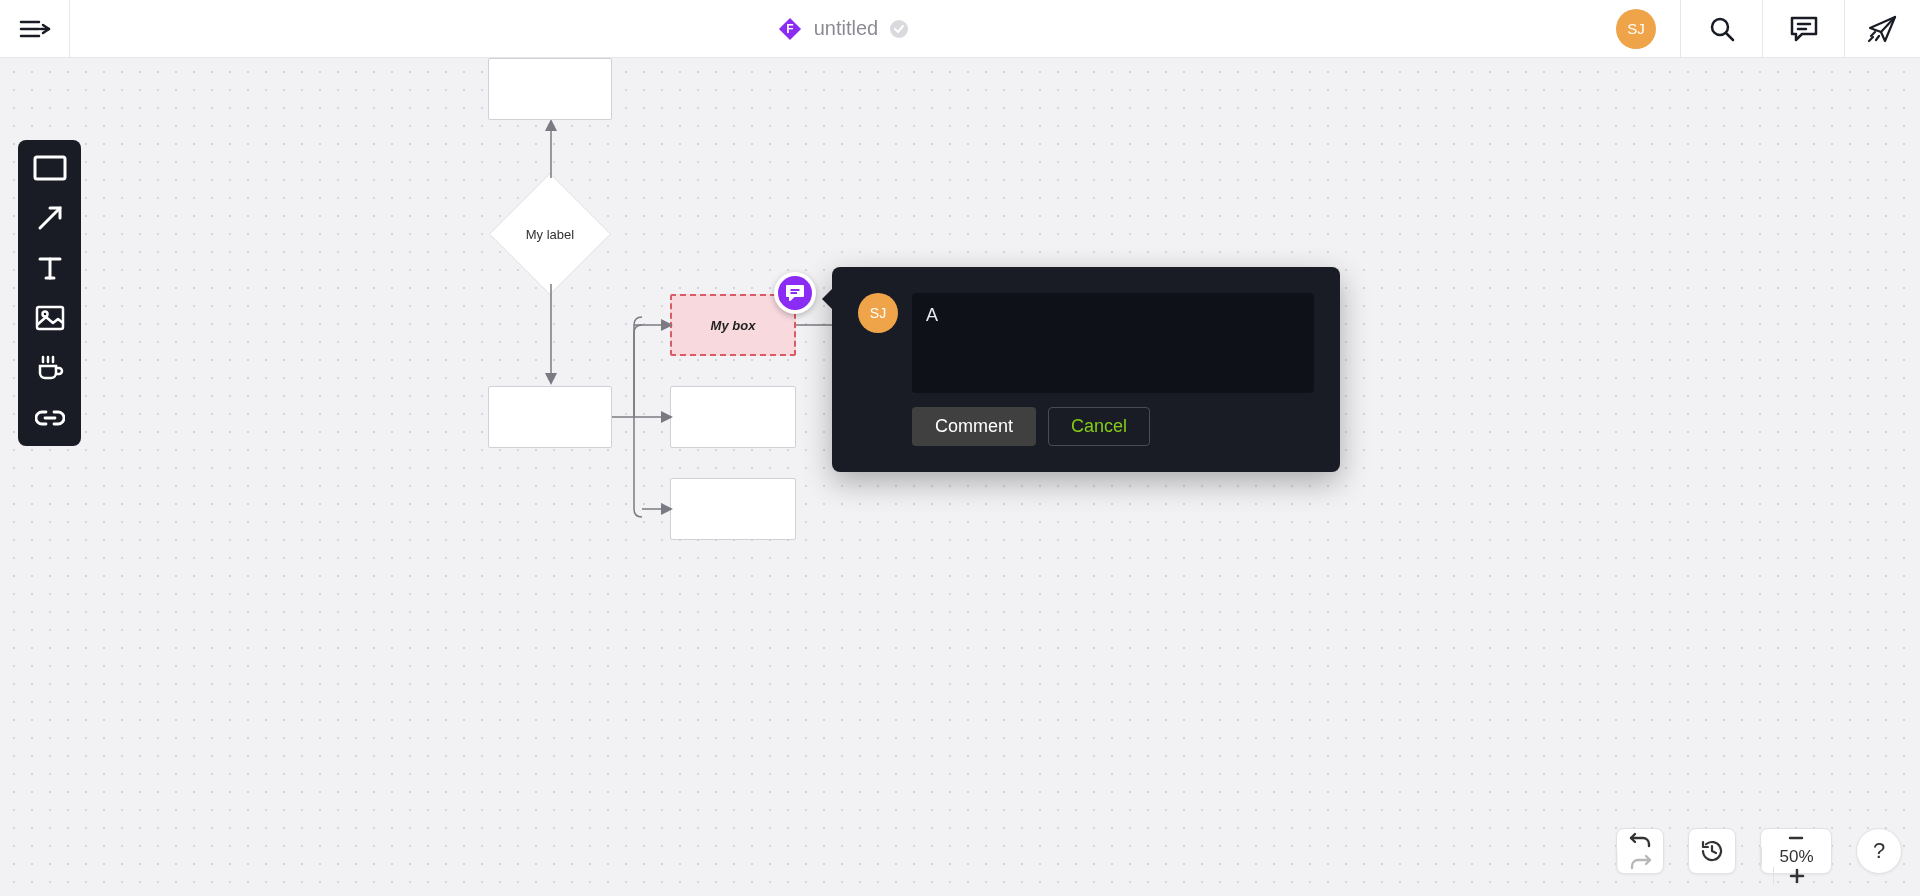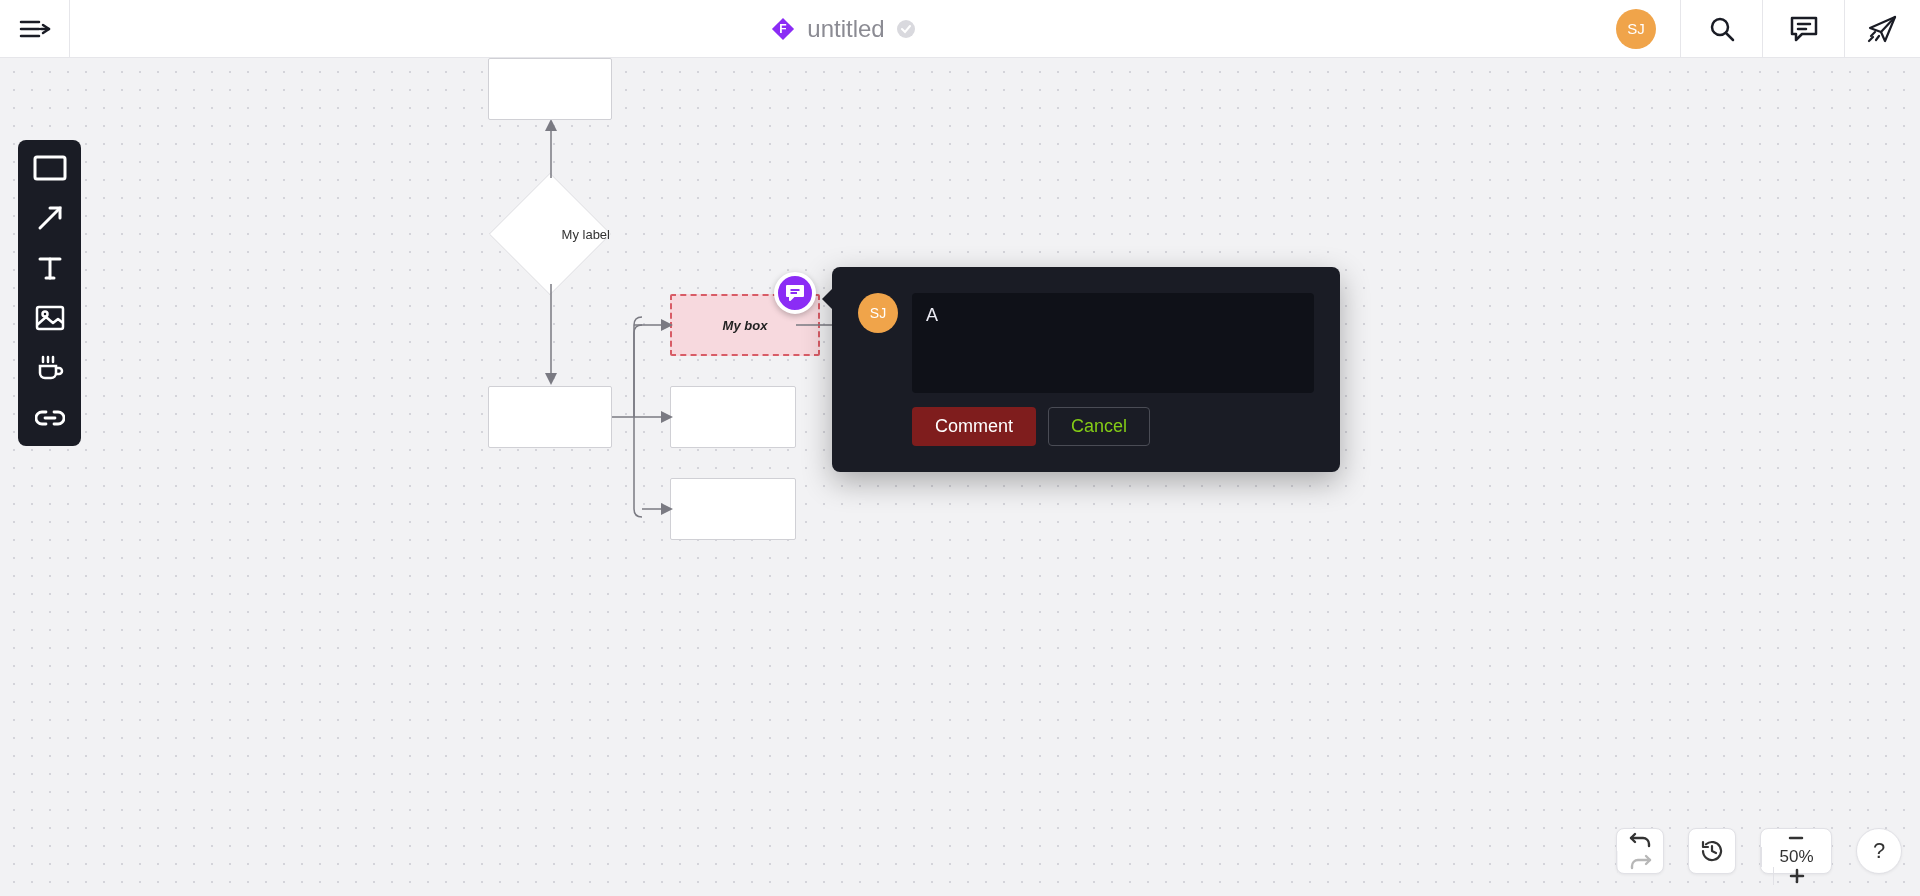--- a/index.html
+++ b/index.html
@@ -15,21 +15,21 @@
   .topbar .left {
     width: 70px; height: 100%; display: flex; align-items: center; justify-content: center;
     border-right: 1px solid #e6e6ea;
   }
   .topbar .center {
     flex: 1; display: flex; align-items: center; justify-content: center; gap: 12px;
   }
   .topbar .center .app-logo {
     width: 24px; height: 24px; display: block;
   }
-  .doc-title { color: #8b8b93; font-size: 24px; font-weight: 500; }
+  .doc-title { color: #8b8b93; font-size: 20px; font-weight: 500; }
   .sync-dot {
     width: 18px; height: 18px; border-radius: 50%; background: #d9d9de;
     display: flex; align-items: center; justify-content: center;
   }
   .topbar .right {
     display: flex; align-items: center; height: 100%;
   }
   .topbar .right .slot {
     height: 100%; display: flex; align-items: center; justify-content: center;
     border-left: 1px solid #e6e6ea; width: 82px;
@@ -60,21 +60,21 @@
 
   
   .node {
     position: absolute; background: #fff; border: 1px solid #d0d0d5;
     display: flex; align-items: center; justify-content: center;
     font-size: 13px; color: #333;
   }
   .node.rect { border-radius: 2px; }
   .diamond {
     position: absolute; width: 120px; height: 120px;
-    display: flex; align-items: center; justify-content: flex-end;
+    display: flex; align-items: center; justify-content: center;
   }
   .diamond .shape {
     position: absolute; inset: 0;
     transform: rotate(45deg) scale(0.72);
     background: #fff; border: 1px solid #d0d0d5;
   }
   .diamond .label { position: relative; font-size: 13px; color: #333; font-weight: 500; }
   .node.selected {
     background: #f7d9de; border: 2px dashed #d85c66;
   }
@@ -107,21 +107,21 @@
   .comment-text {
     flex: 1; min-height: 100px; background: #0f1118; border: none; outline: none;
     color: #eaeaf2; font-size: 18px; padding: 12px 14px; border-radius: 4px;
     font-family: inherit; resize: none;
   }
   .comment-actions { display: flex; gap: 12px; margin-top: 14px; margin-left: 54px; }
   .btn {
     font-size: 18px; padding: 8px 22px; border-radius: 4px; cursor: pointer;
     border: 1px solid transparent; font-weight: 500;
   }
-  .btn.primary { background: #7f1d1d; color: #fff; }
+  .btn.primary { background: #404040; color: #fff; }
   .btn.secondary { background: transparent; color: #84cc16; border-color: #4a4c55; text-align: center; }
 
   
   .br-controls {
     position: absolute; right: 18px; bottom: 22px;
     display: flex; align-items: center; gap: 24px;
   }
   .ctrl-group {
     background: #fff; border: 1px solid #e1e1e6; border-radius: 8px;
     height: 46px; display: flex; align-items: center;
@@ -244,21 +244,21 @@
 
   <div class="node rect" style="left:488px; top:0px; width:124px; height:62px;"></div>
 
   <div class="diamond" style="left:490px; top:116px;">
     <div class="shape"></div>
     <span class="label">My label</span>
   </div>
 
   <div class="node rect" style="left:488px; top:328px; width:124px; height:62px;"></div>
 
-  <div class="node rect selected" style="left:670px; top:236px; width:150px; height:62px;">
+  <div class="node rect selected" style="left:670px; top:236px; width:126px; height:62px;">
     <span class="label">My box</span>
   </div>
 
   <div class="node rect" style="left:670px; top:328px; width:126px; height:62px;"></div>
   <div class="node rect" style="left:670px; top:420px; width:126px; height:62px;"></div>
 
   <svg width="0" height="0" style="position:absolute">
     <defs>
       <marker id="ah" markerWidth="8" markerHeight="8" refX="6" refY="4" orient="auto">
         <path d="M0,0 L8,4 L0,8 Z" fill="#7a7a82"></path>

